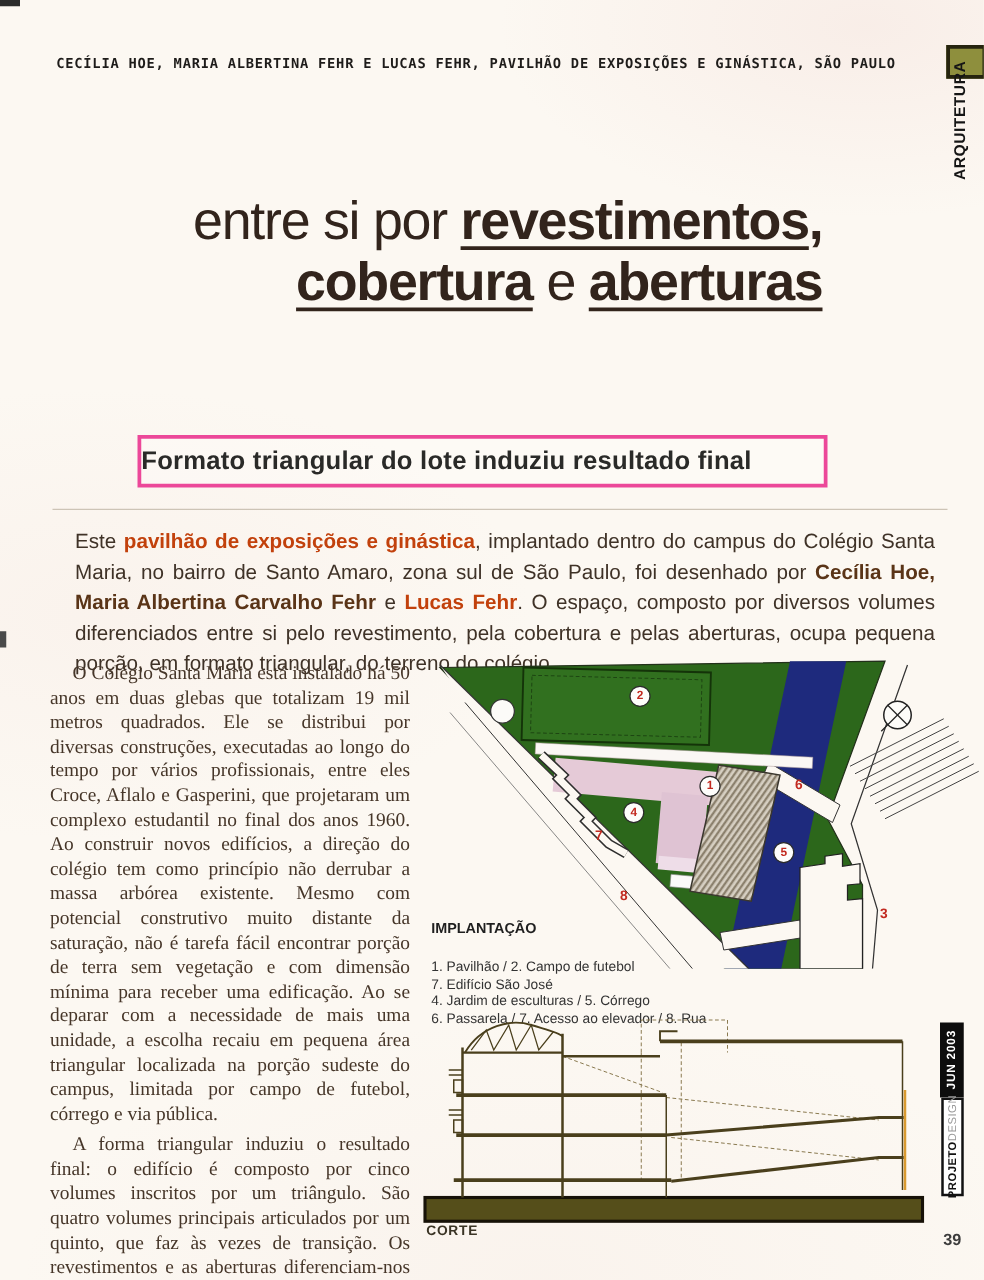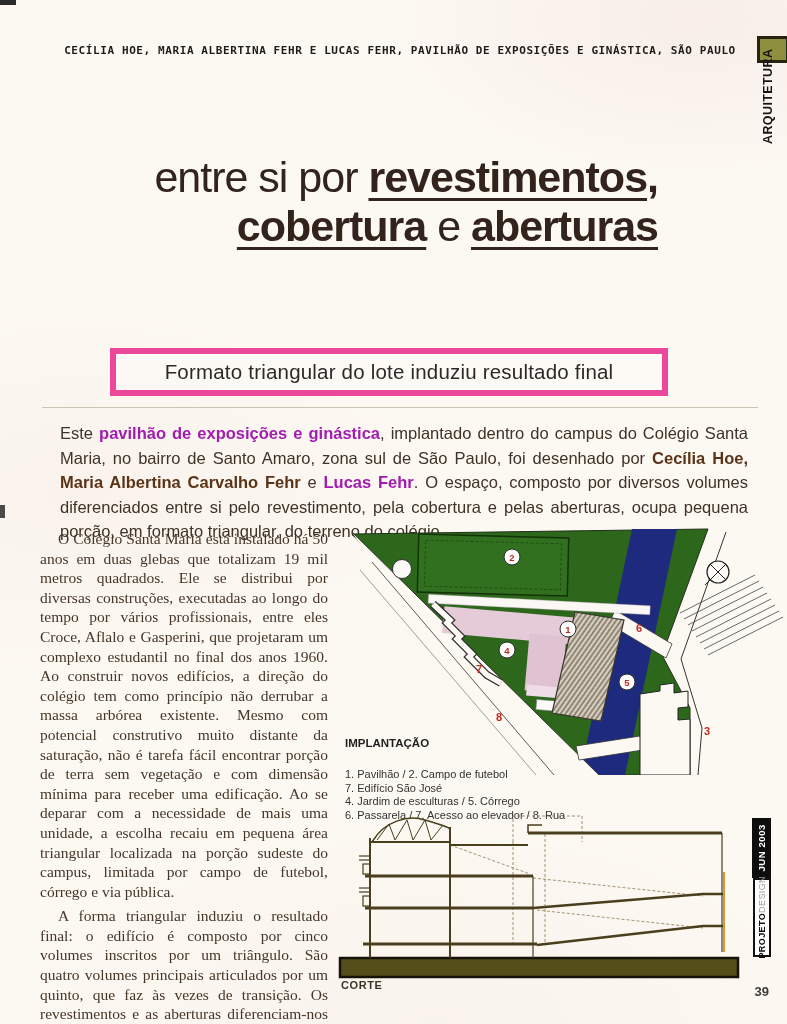--- a/index.html
+++ b/index.html
@@ -11,21 +11,21 @@
       radial-gradient(500px 260px at 10% 48%, rgba(236,205,198,.12), transparent 70%),
       radial-gradient(600px 300px at 55% 100%, rgba(230,200,192,.10), transparent 70%);}
   .abs{position:absolute;}
 
   
   .corner-mark{left:0;top:0;width:16px;height:5px;background:#2b2b2b;}
   .edge-mark{left:0;top:505px;width:5px;height:13px;background:#4a4a4a;}
 
   
   .credit{left:45px;top:44px;width:710px;font-family:"DejaVu Sans Mono",monospace;
-    font-size:11px;font-weight:700;letter-spacing:.6px;color:#1e1c1a;white-space:nowrap;text-align:center;}
+    font-size:11px;font-weight:700;letter-spacing:.6px;color:#1e1c1a;white-space:nowrap;}
 
   
   .olive-square{right:-2px;top:36px;width:26px;height:21px;background:#8e8f3d;border:3px solid #26240f;}
   .vert{writing-mode:vertical-rl;transform:rotate(180deg);}
   .arq{right:12px;top:60px;height:84px;font-size:12.5px;font-weight:700;color:#151515;letter-spacing:.4px;}
   .issue-bar{right:16px;top:818px;width:19px;height:60px;background:#0d0d0d;display:flex;align-items:center;justify-content:center;}
   .issue-bar span{writing-mode:vertical-rl;transform:rotate(180deg);color:#fff;font-size:9.5px;font-weight:700;letter-spacing:.6px;}
   .brand-box{right:16px;top:878px;width:18px;height:79px;background:#fff;border:2px solid #111;
     display:flex;align-items:center;justify-content:center;box-sizing:border-box;}
   .brand-box .vtext{writing-mode:vertical-rl;transform:rotate(180deg);font-size:9px;letter-spacing:.4px;white-space:nowrap;}
@@ -33,26 +33,26 @@
   .brand-light{font-weight:400;color:#9a9a9a;}
   .pageno{right:18px;top:984px;font-size:13px;font-weight:700;color:#3c3c3c;}
 
   
   .title{left:80px;top:104px;width:578px;text-align:right;
     font-size:43px;line-height:49px;letter-spacing:-1px;color:#32241c;font-weight:400;}
   .title b{font-weight:700;}
   .u{text-decoration:underline;text-decoration-thickness:3px;text-underline-offset:6px;}
 
   
-  .standfirst{left:110px;top:348px;width:546px;height:36px;border:6px solid #ec4899;
-    font-size:20.5px;line-height:36px;text-align:center;color:#2a2a28;letter-spacing:.2px;background:rgba(255,255,255,.25);}
+  .standfirst{left:110px;top:348px;width:546px;height:36px;border:3px solid #ec4899;
+    font-size:20.5px;line-height:36px;text-align:left;color:#2a2a28;letter-spacing:.2px;background:rgba(255,255,255,.25);font-weight:bold;}
 
   .lead-rule{left:42px;top:407px;width:716px;height:1px;background:#cdc4b6;}
   .lead{left:60px;top:421px;width:688px;font-size:16.5px;line-height:24.5px;color:#3f3227;text-align:justify;}
-  .lead .gold{color:#a21caf;font-weight:700;}
+  .lead .gold{color:#c2410c;font-weight:700;}
   .lead .brown{color:#5a3417;font-weight:700;}
 
   
   .bodycol{left:35px;top:524px;width:298px;font-family:"Liberation Serif",serif;
     font-size:15.5px;line-height:19.6px;color:#463629;text-align:justify;}
   .bodycol p{margin:5px;text-indent:18px;}
 
   
   .plan{left:340px;top:518px;width:447px;height:257px;}
   .plan svg{position:absolute;left:0;top:0;}

